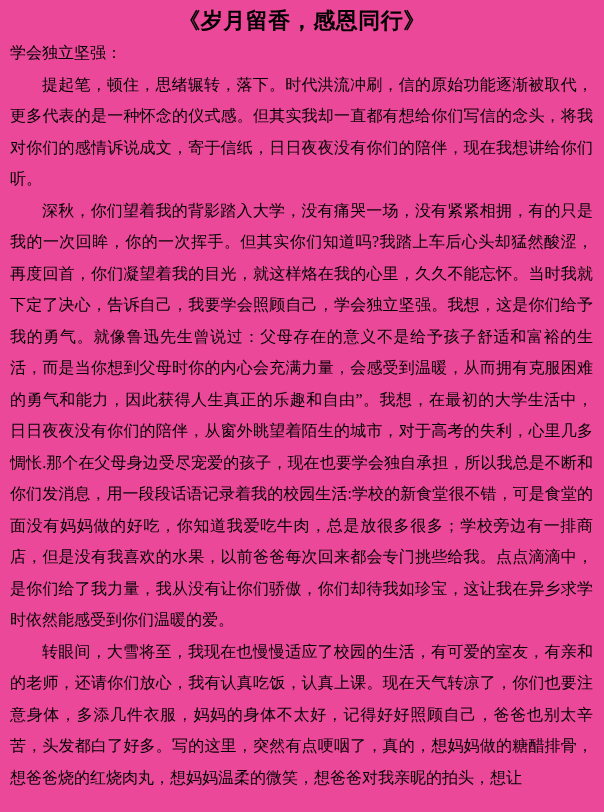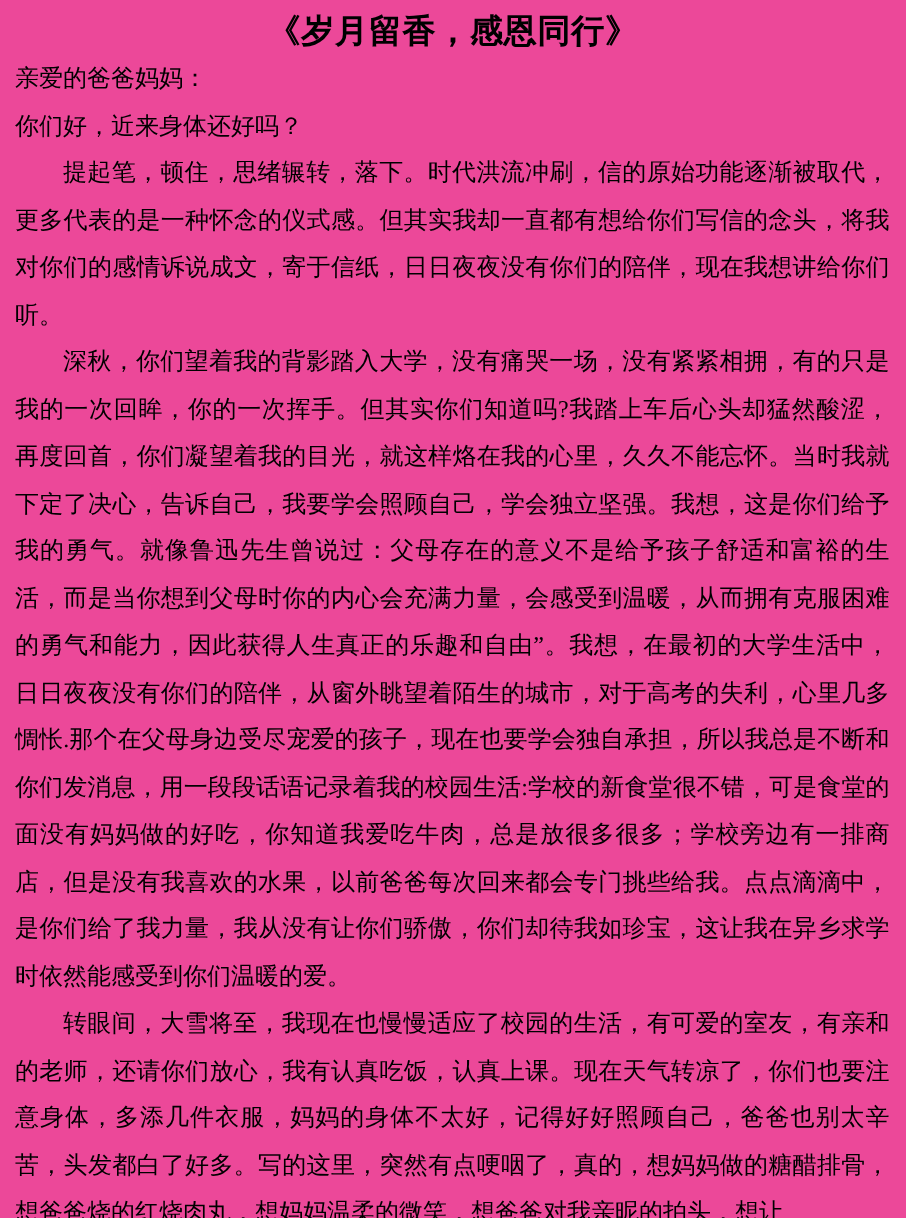--- a/index.html
+++ b/index.html
@@ -43,23 +43,22 @@
     text-indent: 2em;
   }
 </style>
 </head>
 <body>
 
 <div class="page">
   <h1 class="title">《岁月留香，感恩同行》</h1>
 
   <div class="letter">
-    <p class="salutation">亲爱的爸爸妈妈：</p>
+    <p class="salutation">学会独立坚强：</p>
 
-    <p class="greeting">你们好，近来身体还好吗？</p>
 
     <p class="para">提起笔，顿住，思绪辗转，落下。时代洪流冲刷，信的原始功能逐渐被取代，更多代表的是一种怀念的仪式感。但其实我却一直都有想给你们写信的念头，将我对你们的感情诉说成文，寄于信纸，日日夜夜没有你们的陪伴，现在我想讲给你们听。</p>
 
     <p class="para">深秋，你们望着我的背影踏入大学，没有痛哭一场，没有紧紧相拥，有的只是我的一次回眸，你的一次挥手。但其实你们知道吗?我踏上车后心头却猛然酸涩，再度回首，你们凝望着我的目光，就这样烙在我的心里，久久不能忘怀。当时我就下定了决心，告诉自己，我要学会照顾自己，学会独立坚强。我想，这是你们给予我的勇气。就像鲁迅先生曾说过：父母存在的意义不是给予孩子舒适和富裕的生活，而是当你想到父母时你的内心会充满力量，会感受到温暖，从而拥有克服困难的勇气和能力，因此获得人生真正的乐趣和自由”。我想，在最初的大学生活中，日日夜夜没有你们的陪伴，从窗外眺望着陌生的城市，对于高考的失利，心里几多惆怅.那个在父母身边受尽宠爱的孩子，现在也要学会独自承担，所以我总是不断和你们发消息，用一段段话语记录着我的校园生活:学校的新食堂很不错，可是食堂的面没有妈妈做的好吃，你知道我爱吃牛肉，总是放很多很多；学校旁边有一排商店，但是没有我喜欢的水果，以前爸爸每次回来都会专门挑些给我。点点滴滴中，是你们给了我力量，我从没有让你们骄傲，你们却待我如珍宝，这让我在异乡求学时依然能感受到你们温暖的爱。</p>
 
     <p class="para">转眼间，大雪将至，我现在也慢慢适应了校园的生活，有可爱的室友，有亲和的老师，还请你们放心，我有认真吃饭，认真上课。现在天气转凉了，你们也要注意身体，多添几件衣服，妈妈的身体不太好，记得好好照顾自己，爸爸也别太辛苦，头发都白了好多。写的这里，突然有点哽咽了，真的，想妈妈做的糖醋排骨，想爸爸烧的红烧肉丸，想妈妈温柔的微笑，想爸爸对我亲昵的拍头，想让</p>
   </div>
 </div>
 
 </body></html>

